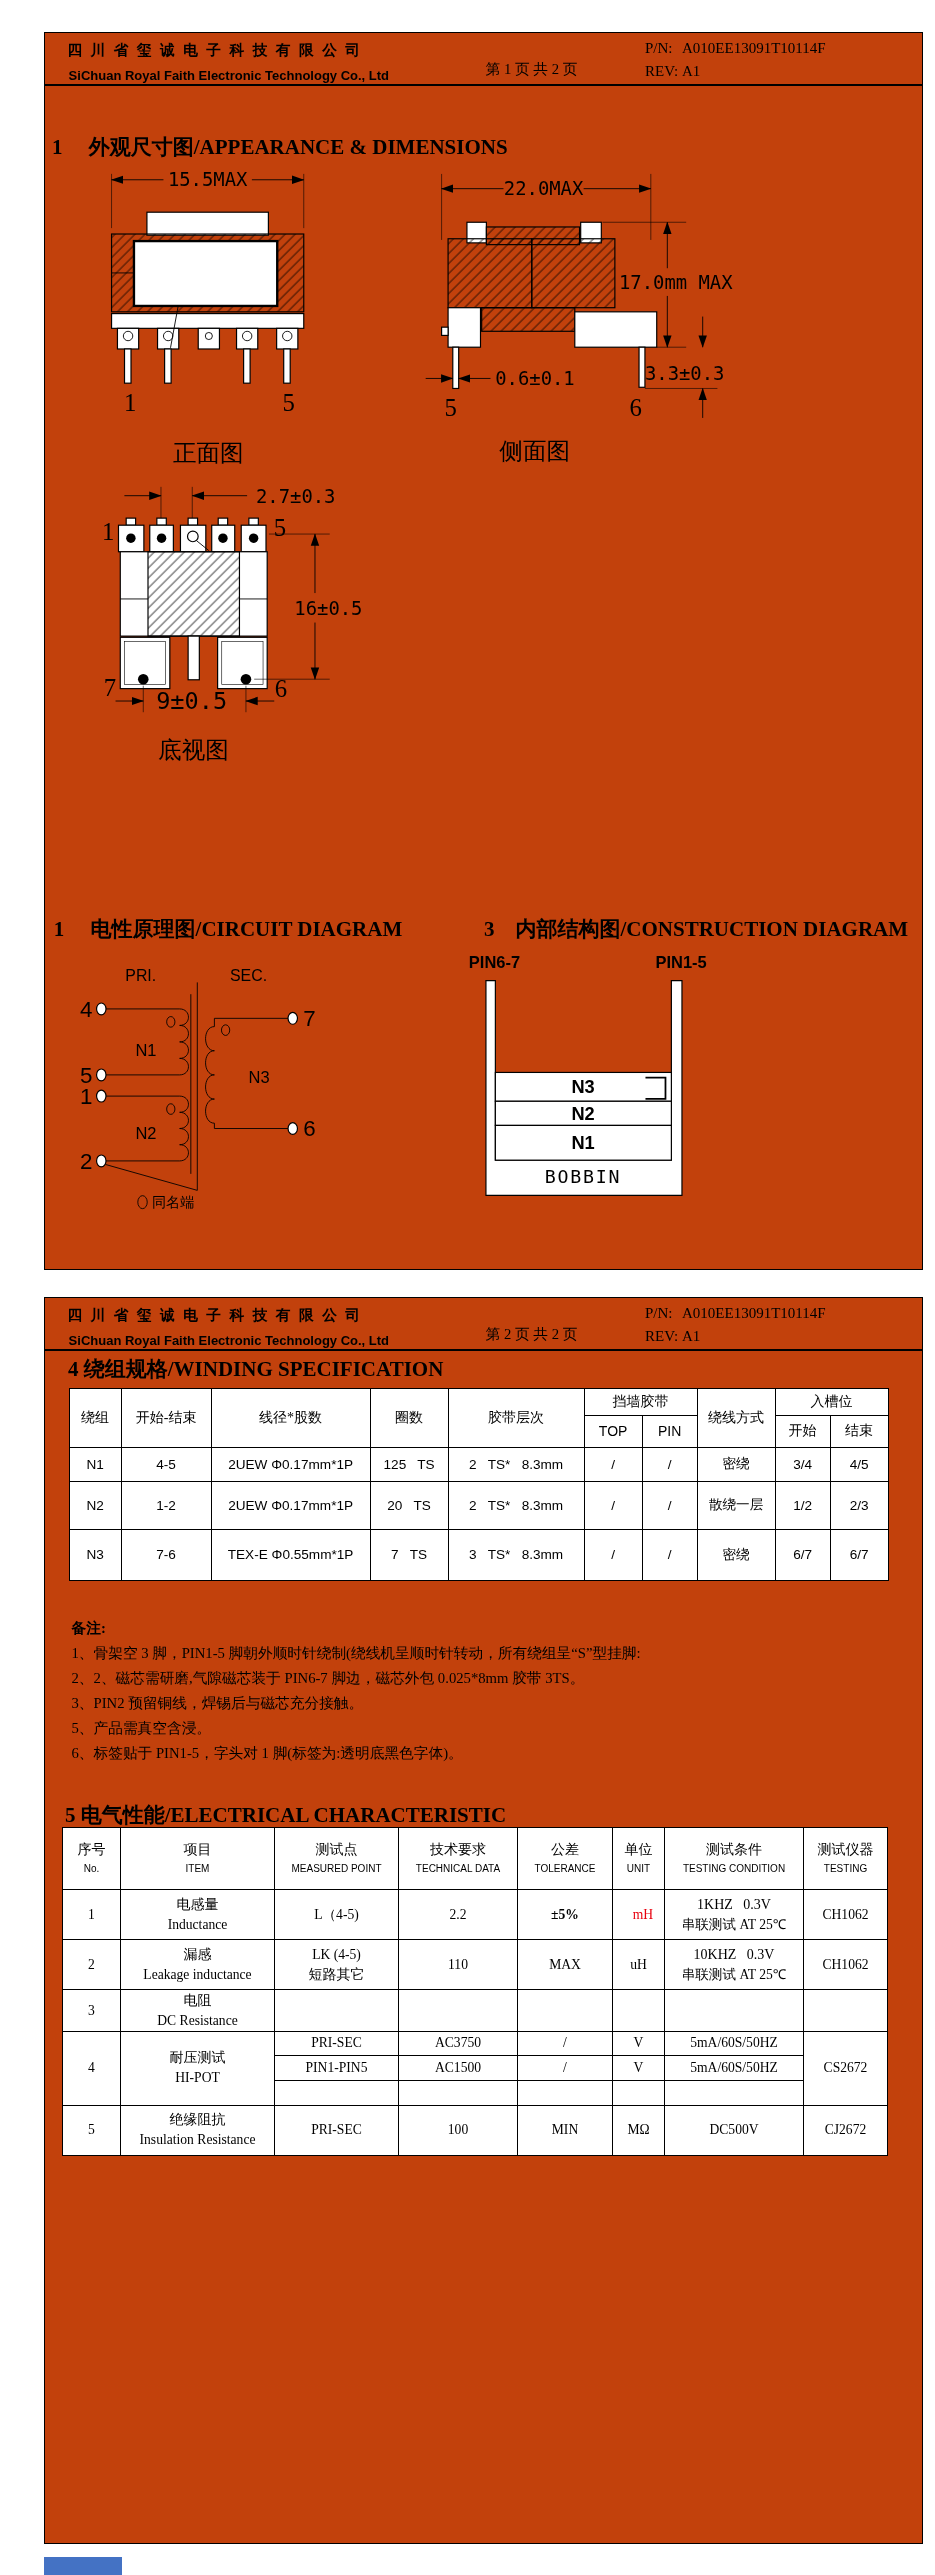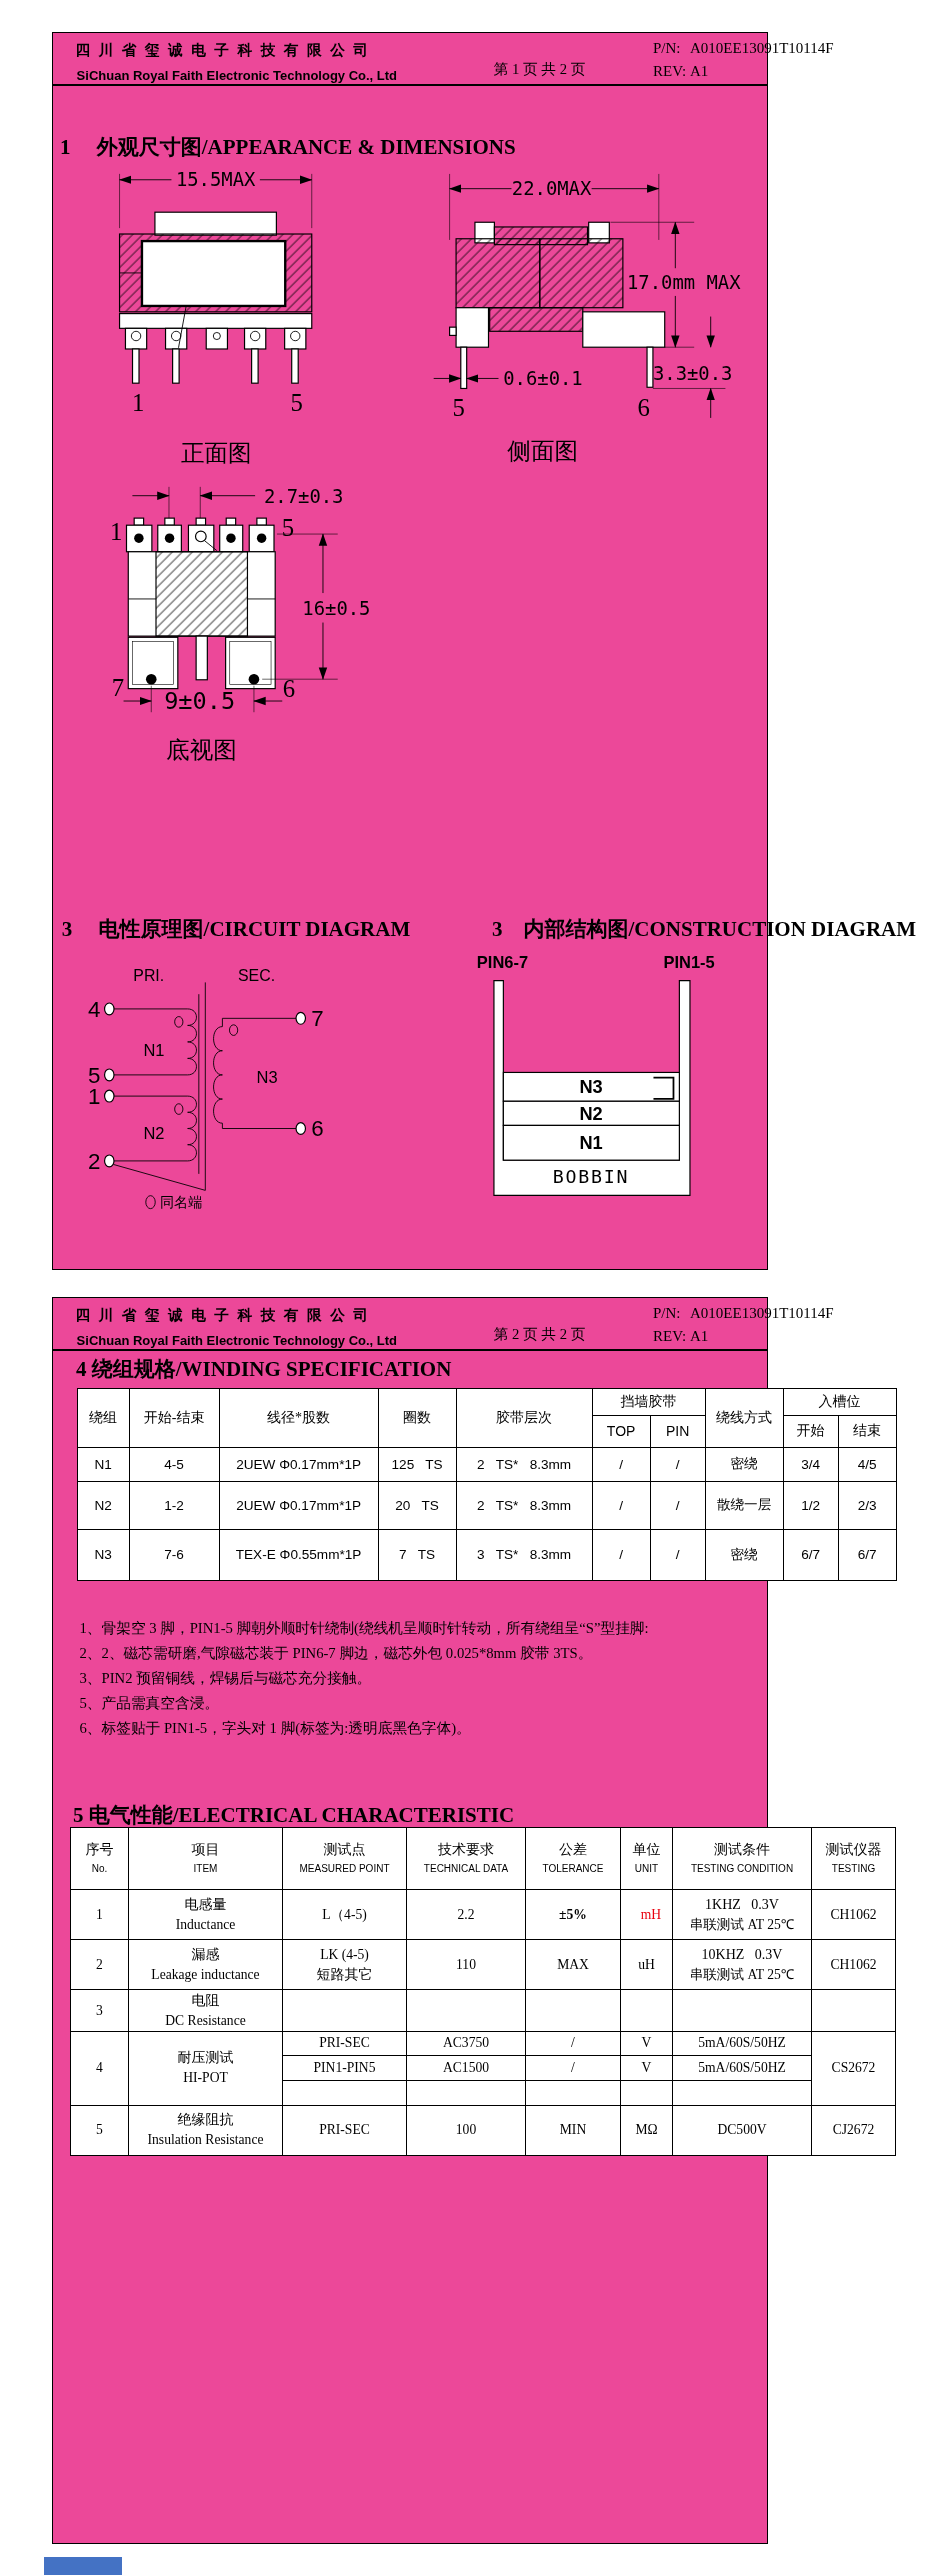--- a/index.html
+++ b/index.html
@@ -1,18 +1,18 @@
 <!DOCTYPE html>
 <html style="font-size:9.4px"><head>
 <meta charset="utf-8">
 <style>
 *{margin:0;padding:0;box-sizing:border-box}
 body{background:#fff;font-family:"Liberation Serif",serif;color:#000}
 .canvas{position:relative;width:935px;height:2576px;background:#fff;overflow:hidden}
-.page{position:absolute;left:52px;width:716px;border:1.2px solid #000;background:#ec4899}
+.page{position:absolute;left:44px;width:879px;border:1.2px solid #000;background:#c2410c}
 #page1{top:32px;height:1238px}
 #page2{top:1297px;height:1247px}
 .abs{position:absolute}
 .hline{position:absolute;left:0;right:0;height:2.4px;background:#000}
 .ccn{font-size:14.7px;font-weight:bold;letter-spacing:2.4px;white-space:nowrap}
 .cen{font-size:13px;font-weight:bold;font-family:"Liberation Sans",sans-serif;white-space:nowrap}
 .pinfo{font-size:14.7px;text-align:center;white-space:nowrap}
 .pnrow{font-size:15px;white-space:nowrap}
 .pnrow .lab{display:inline-block;min-width:37px}
 .sect{font-size:21px;font-weight:bold;white-space:pre}
@@ -185,21 +185,21 @@
     <line class="ln" x1="45" y1="388" x2="92" y2="388" marker-end="url(#arr)"></line>
     <line class="ln" x1="266" y1="388" x2="314" y2="388" marker-start="url(#arr)"></line>
     <text class="dimbig" x="174" y="402" text-anchor="middle">9±0.5</text>
     <text class="pinnum" x="22" y="115">1</text>
     <text class="pinnum" x="313" y="108">5</text>
     <text class="pinnum" x="25" y="380">7</text>
     <text class="pinnum" x="315" y="382">6</text>
     <text class="cap" x="177" y="485" text-anchor="middle">底视图</text>
   </svg>
 
-  <div class="abs sect" style="left:8.8px;top:882px">3     电性原理图/CIRCUIT DIAGRAM</div>
+  <div class="abs sect" style="left:8.8px;top:882px">1     电性原理图/CIRCUIT DIAGRAM</div>
   <div class="abs sect" style="left:439px;top:882px">3    内部结构图/CONSTRUCTION DIAGRAM</div>
 
   <svg class="drw" style="left:14.7px;top:917px" width="330" height="271" viewBox="0 0 560 460">
     <text class="prisec" x="137" y="52" text-anchor="middle">PRI.</text>
     <text class="prisec" x="320" y="52" text-anchor="middle">SEC.</text>
     <line class="ln" x1="78" y1="100" x2="203" y2="100"></line>
     <line class="ln" x1="78" y1="212" x2="203" y2="212"></line>
     <line class="ln" x1="78" y1="248" x2="203" y2="248"></line>
     <line class="ln" x1="78" y1="358" x2="203" y2="358"></line>
     <path class="ln" d="M203,100 C223,100 223,128 203,128 C223,128 223,156 203,156 C223,156 223,184 203,184 C223,184 223,212 203,212"></path>
@@ -322,20 +322,21 @@
       <td class="dat">/</td>
       <td class="dat">/</td>
       <td class="zh">密绕</td>
       <td class="dat">6/7</td>
       <td class="dat">6/7</td>
     </tr>
   </tbody>
       </table>
 
   <div class="notes" style="left:26.5px;top:318px">
+    <div class="ntitle">备注:</div>
     <div>1、骨架空 3 脚，PIN1-5 脚朝外顺时针绕制(绕线机呈顺时针转动，所有绕组呈“S”型挂脚:</div>
     <div>2、2、磁芯需研磨,气隙磁芯装于 PIN6-7 脚边，磁芯外包 0.025*8mm 胶带 3TS。</div>
     <div>3、PIN2 预留铜线，焊锡后与磁芯充分接触。</div>
     <div>5、产品需真空含浸。</div>
     <div>6、标签贴于 PIN1-5，字头对 1 脚(标签为:透明底黑色字体)。</div>
   </div>
 
   <div class="abs sect" style="left:20px;top:503px">5 电气性能/ELECTRICAL CHARACTERISTIC</div>
 
   <table class="etable" style="left:17px;top:529px;width:826px">

